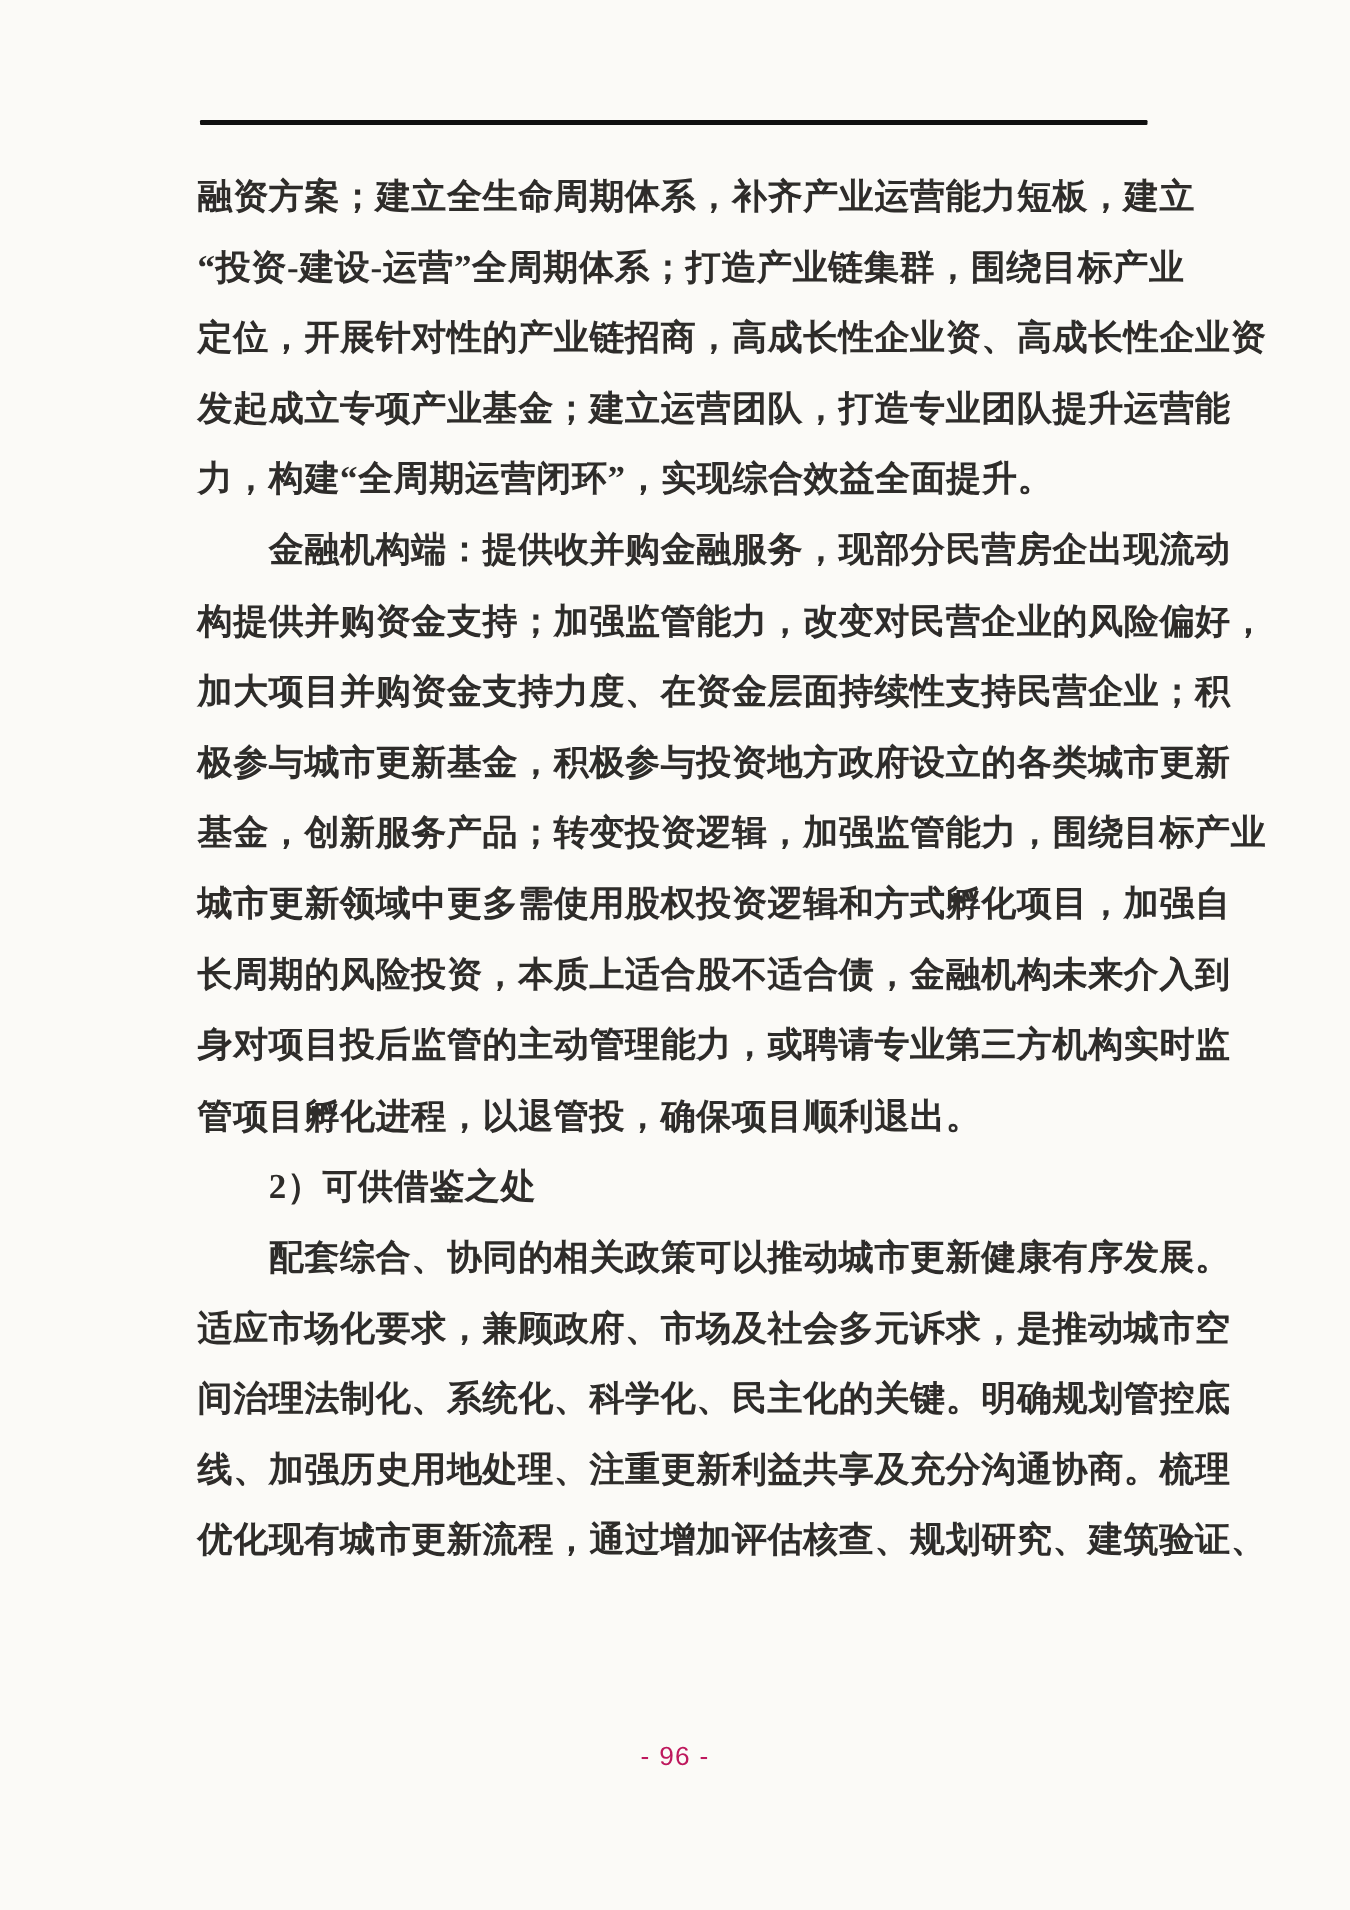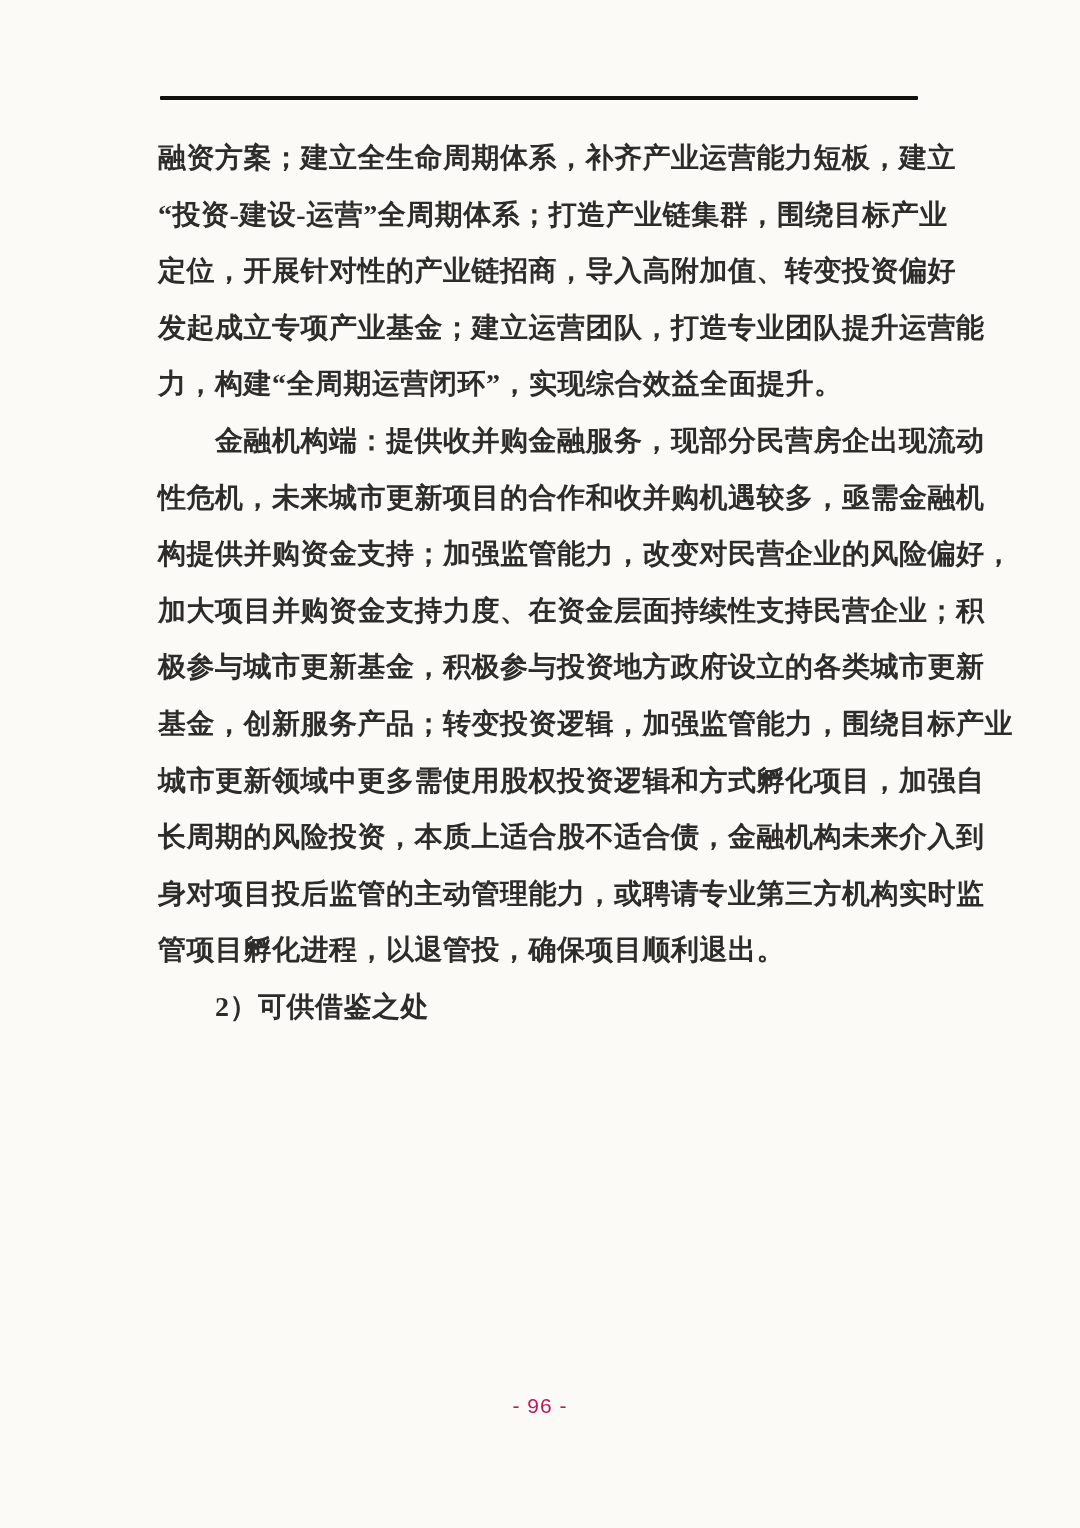--- a/index.html
+++ b/index.html
@@ -60,40 +60,46 @@
 
 <div class="page">
 
   <div class="header-rule"></div>
 
   <div class="doc-body">
 
     <div class="para">
       <div class="line">融资方案；建立全生命周期体系，补齐产业运营能力短板，建立</div>
       <div class="line">“投资-建设-运营”全周期体系；打造产业链集群，围绕目标产业</div>
-      <div class="line">定位，开展针对性的产业链招商，导入高附加值、转变投资偏好</div>
+      <div class="line">定位，开展针对性的产业链招商，高成长性企业资、高成长性企业资</div>
       <div class="line">发起成立专项产业基金；建立运营团队，打造专业团队提升运营能</div>
       <div class="line end">力，构建“全周期运营闭环”，实现综合效益全面提升。</div>
     </div>
 
     <div class="para">
       <div class="line ind">金融机构端：提供收并购金融服务，现部分民营房企出现流动</div>
-      <div class="line">性危机，未来城市更新项目的合作和收并购机遇较多，亟需金融机</div>
       <div class="line">构提供并购资金支持；加强监管能力，改变对民营企业的风险偏好，</div>
       <div class="line">加大项目并购资金支持力度、在资金层面持续性支持民营企业；积</div>
       <div class="line">极参与城市更新基金，积极参与投资地方政府设立的各类城市更新</div>
       <div class="line">基金，创新服务产品；转变投资逻辑，加强监管能力，围绕目标产业</div>
       <div class="line">城市更新领域中更多需使用股权投资逻辑和方式孵化项目，加强自</div>
       <div class="line">长周期的风险投资，本质上适合股不适合债，金融机构未来介入到</div>
       <div class="line">身对项目投后监管的主动管理能力，或聘请专业第三方机构实时监</div>
       <div class="line end">管项目孵化进程，以退管投，确保项目顺利退出。</div>
     </div>
 
     <div class="para">
       <div class="line ind end">2）可供借鉴之处</div>
     </div>
 
+    <div class="para">
+      <div class="line ind">配套综合、协同的相关政策可以推动城市更新健康有序发展。</div>
+      <div class="line">适应市场化要求，兼顾政府、市场及社会多元诉求，是推动城市空</div>
+      <div class="line">间治理法制化、系统化、科学化、民主化的关键。明确规划管控底</div>
+      <div class="line">线、加强历史用地处理、注重更新利益共享及充分沟通协商。梳理</div>
+      <div class="line">优化现有城市更新流程，通过增加评估核查、规划研究、建筑验证、</div>
+    </div>
 
   </div>
 
   <div class="page-number">- 96 -</div>
 
 </div>
 
 </body></html>

